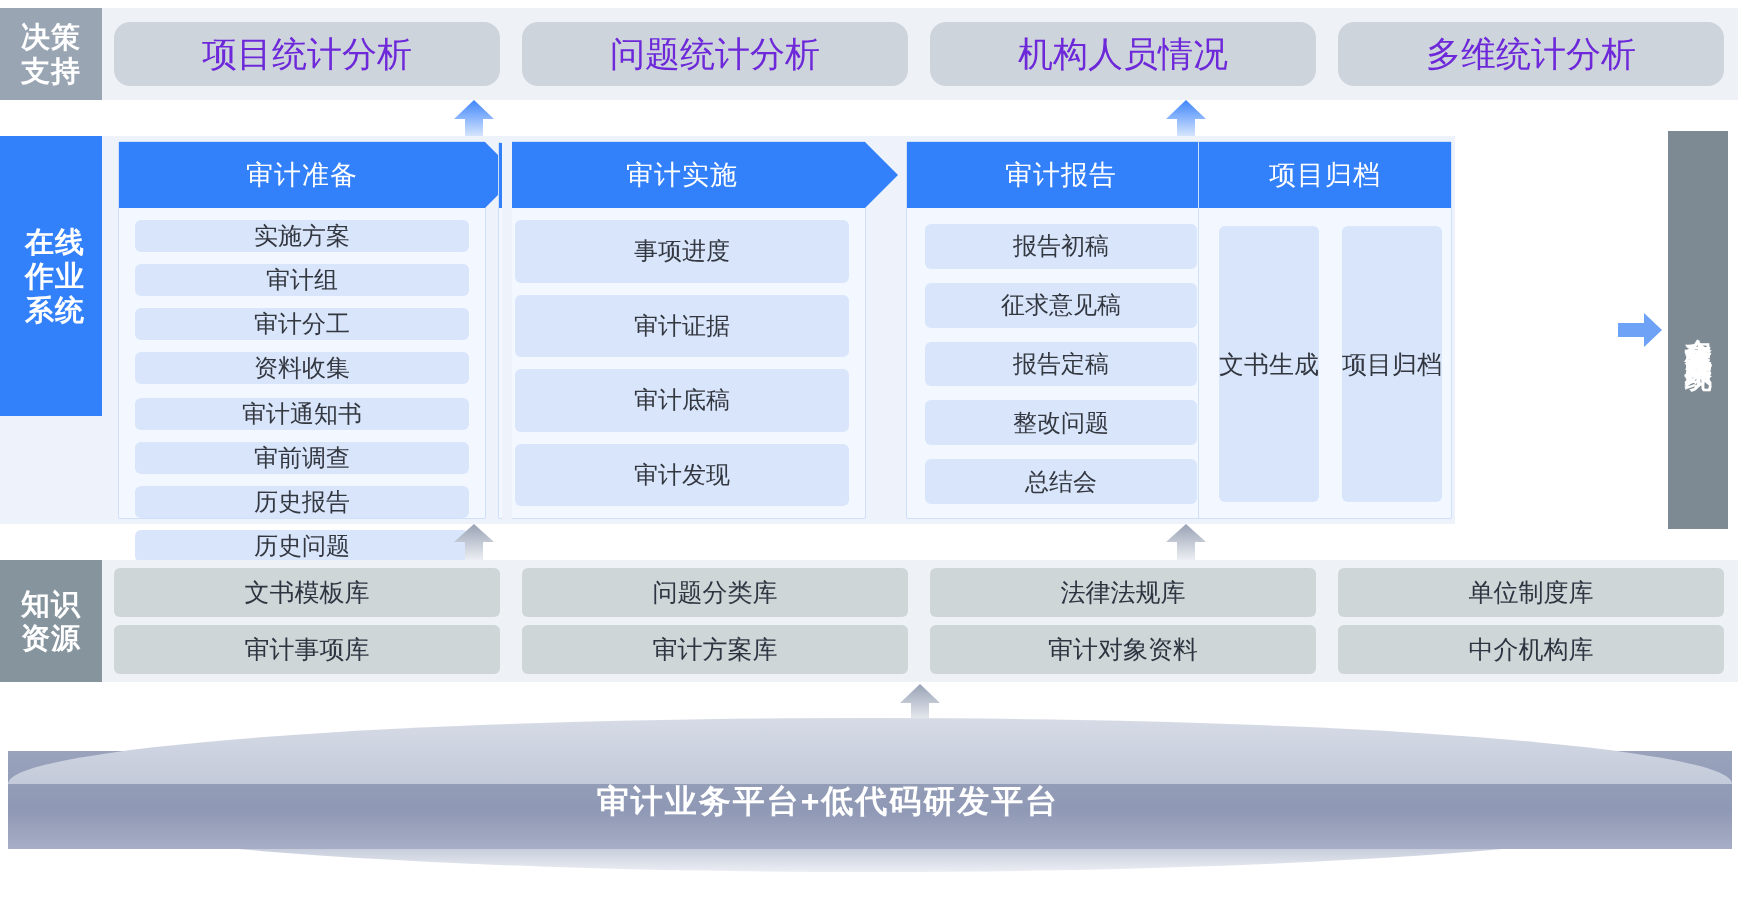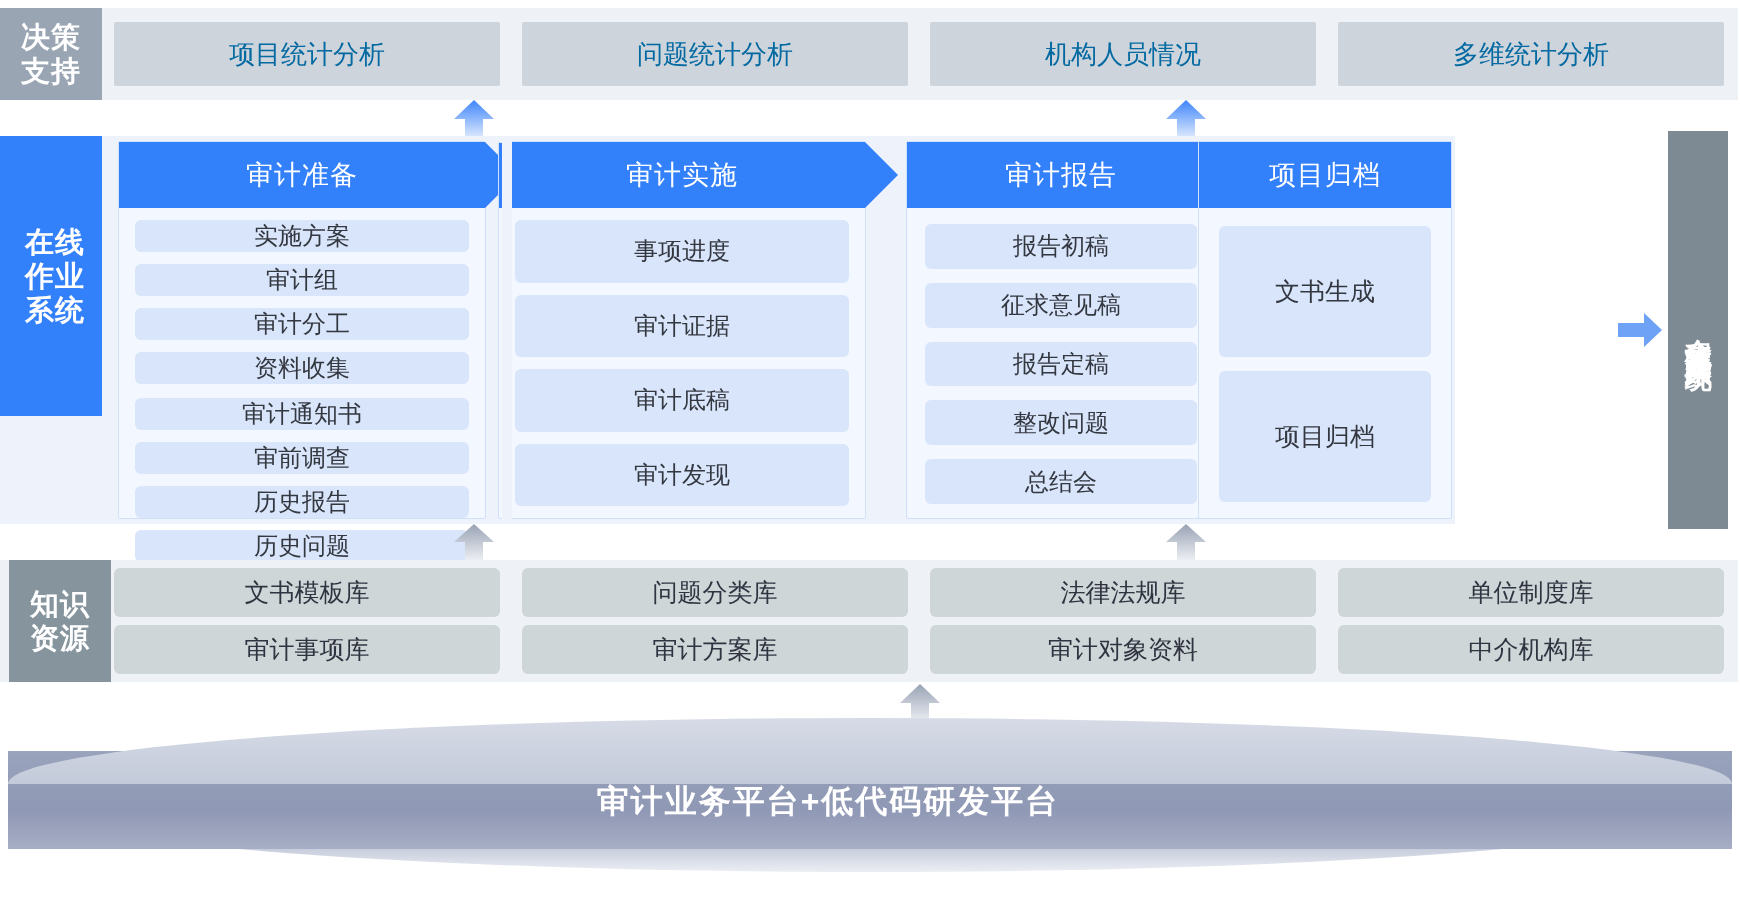--- a/index.html
+++ b/index.html
@@ -27,23 +27,23 @@
   #decision-label {
     left: 0px; top: 8px; width: 102px; height: 92px;
     background: #9aa5b3; font-size: 29px;
   }
   #decision-cards {
     position: absolute; left: 114px; top: 22px;
     width: 1610px; height: 64px;
     display: flex; gap: 22px;
   }
   .decision-card {
-    flex: 1 1 0; background: #ced4dc; border-radius: 2px;
-    display: flex; align-items: center; justify-content: center;
-    font-size: 26px; color: #0369a1;
+    flex: 1 1 0; background: #ced4dc; border-radius: 16px;
+    display: flex; align-items: center; justify-content: center;
+    font-size: 35px; color: #6d28d9;
   }
 
   
   #online-row {
     position: absolute; left: 0; top: 136px; width: 1455px; height: 388px;
     background: #eef2fb;
   }
   #online-label {
     left: 0px; top: 136px; width: 102px; height: 280px;
     background: #3380fb; font-size: 29px; padding-left: 8px;
@@ -78,21 +78,21 @@
     display: flex; gap: 14px; height: 312px; flex-direction: column;
   }
   .tile-col { flex: 1 1 0; display: flex; flex-direction: column; gap: 12px; }
   .tile {
     flex: 1 1 0; background: #d8e5fb; border-radius: 6px;
     display: flex; align-items: center; justify-content: center;
     font-size: 24px; color: #33373f; white-space: nowrap;
   }
   .stage-body.single { flex-direction: column; gap: 14px; padding: 16px 18px; }
   .stage-body.single .tile { font-size: 24px; }
-  .stage-body.tall { flex-direction: column; gap: 14px; padding: 18px 20px; }
+  .stage-body.tall { flex-direction: row; gap: 23px; padding: 18px 20px; }
   .stage-body.tall .tile { font-size: 25px; }
 
   
   #tracking-bar {
     position: absolute; left: 1668px; top: 131px;
     width: 60px; height: 398px;
     background: #7e8a93;
     display: flex; align-items: center; justify-content: center;
     color: #ffffff; font-weight: bold;
     font-size: 27px; letter-spacing: 3px;
@@ -104,21 +104,21 @@
     width: 44px; height: 34px;
   }
 
   
   #knowledge-row {
     position: absolute; left: 0; top: 560px; width: 1738px; height: 122px;
     background: #eef1f5;
   }
   #knowledge-label {
     left: 0px; top: 560px; width: 102px; height: 122px;
-    background: #86949e; font-size: 29px; margin-left: 9px;
+    background: #86949e; font-size: 29px;
   }
   #knowledge-grid {
     position: absolute; left: 114px; top: 568px;
     width: 1610px; height: 106px;
     display: flex; flex-direction: column; gap: 8px;
   }
   .knowledge-line { flex: 1 1 0; display: flex; gap: 22px; }
   .knowledge-card {
     flex: 1 1 0; background: #ced6d8; border-radius: 6px;
     display: flex; align-items: center; justify-content: center;

